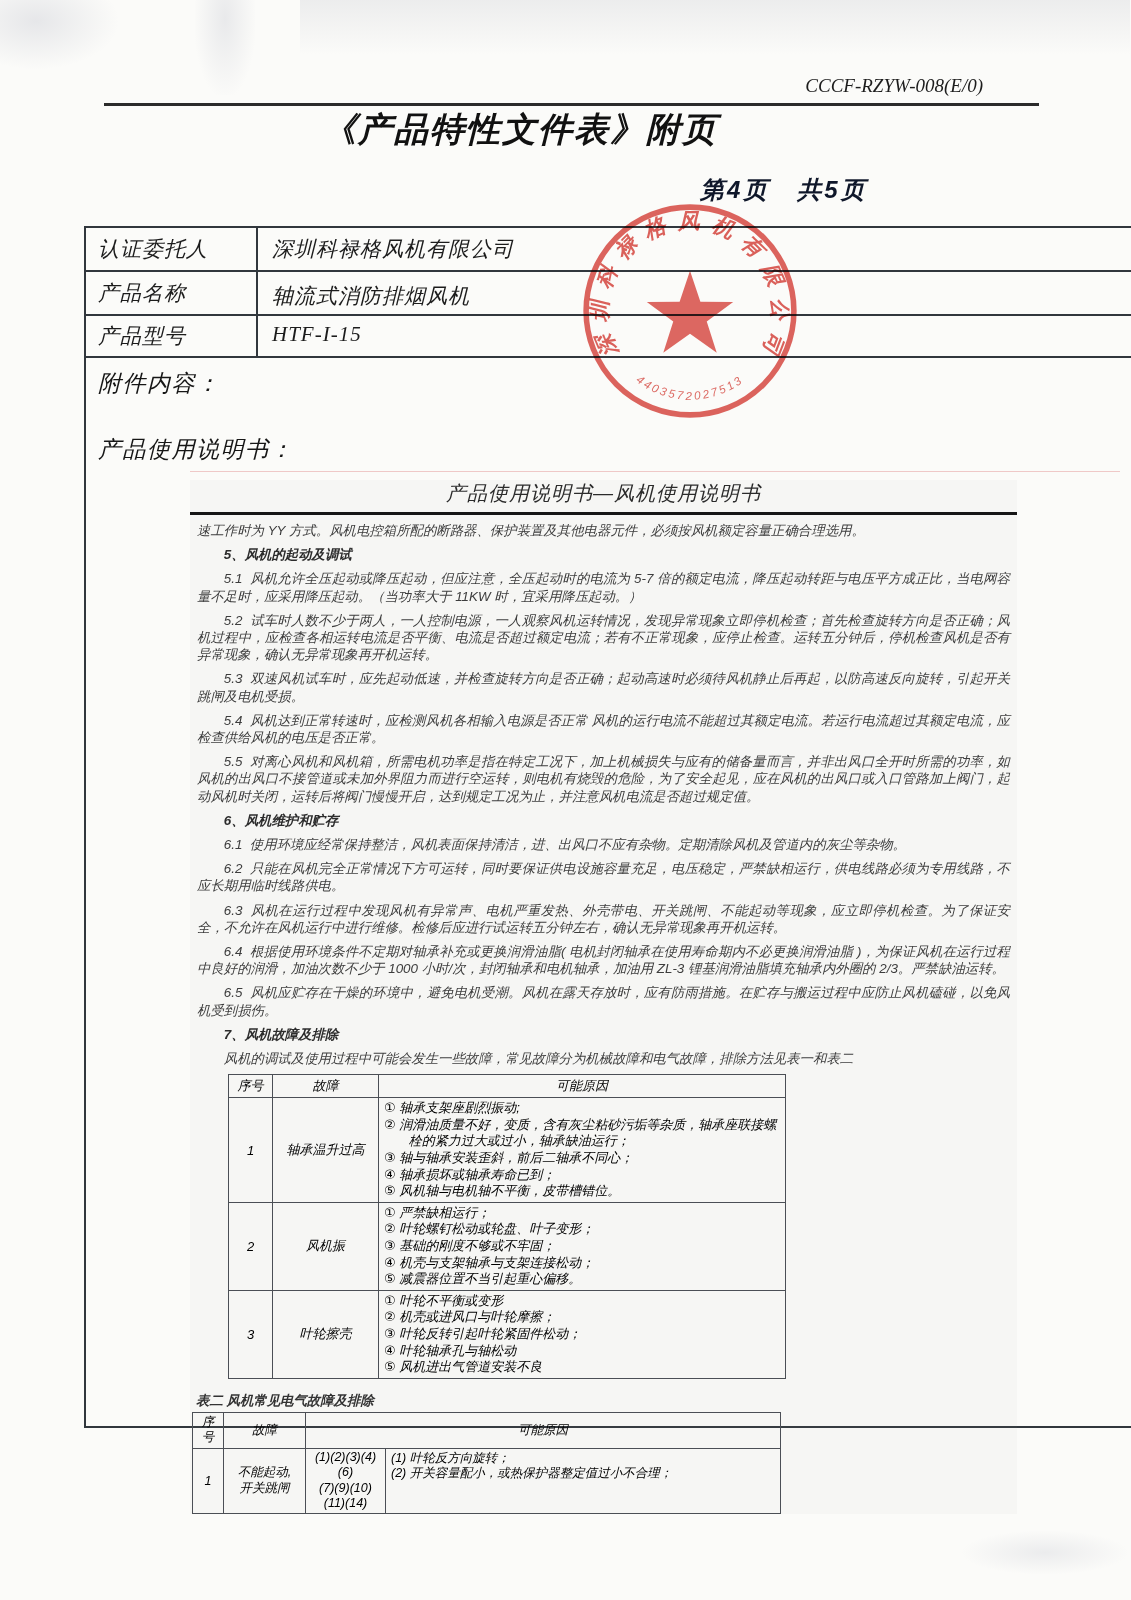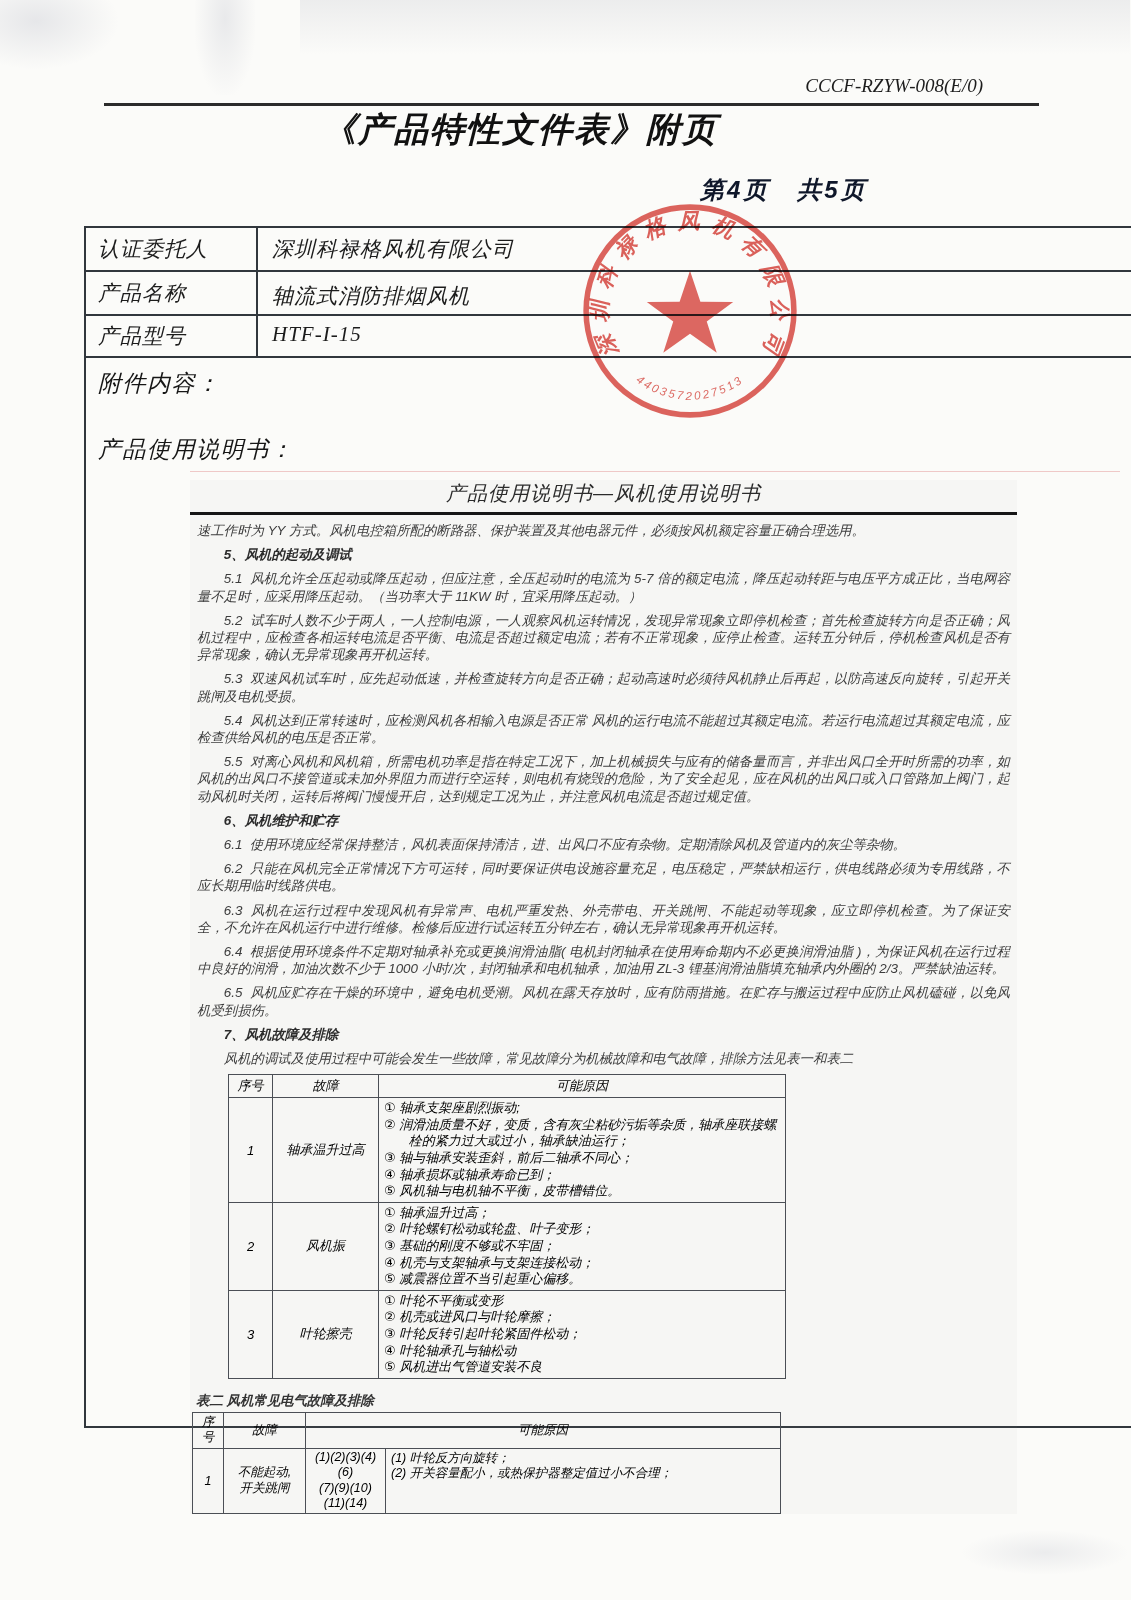--- a/index.html
+++ b/index.html
@@ -112,21 +112,21 @@
               <div class="cause">②  润滑油质量不好，变质，含有灰尘粘砂污垢等杂质，轴承座联接螺栓的紧力过大或过小，轴承缺油运行；</div>
               <div class="cause">③  轴与轴承安装歪斜，前后二轴承不同心；</div>
               <div class="cause">④  轴承损坏或轴承寿命已到；</div>
               <div class="cause">⑤  风机轴与电机轴不平衡，皮带槽错位。</div>
             </td>
           </tr>
           <tr>
             <td class="c">2</td>
             <td class="c">风机振</td>
             <td class="causes">
-              <div class="cause">①  轴承温升过高；</div>
+              <div class="cause">①  严禁缺相运行；</div>
               <div class="cause">②  叶轮螺钉松动或轮盘、叶子变形；</div>
               <div class="cause">③  基础的刚度不够或不牢固；</div>
               <div class="cause">④  机壳与支架轴承与支架连接松动；</div>
               <div class="cause">⑤  减震器位置不当引起重心偏移。</div>
             </td>
           </tr>
           <tr>
             <td class="c">3</td>
             <td class="c">叶轮擦壳</td>
             <td class="causes">

